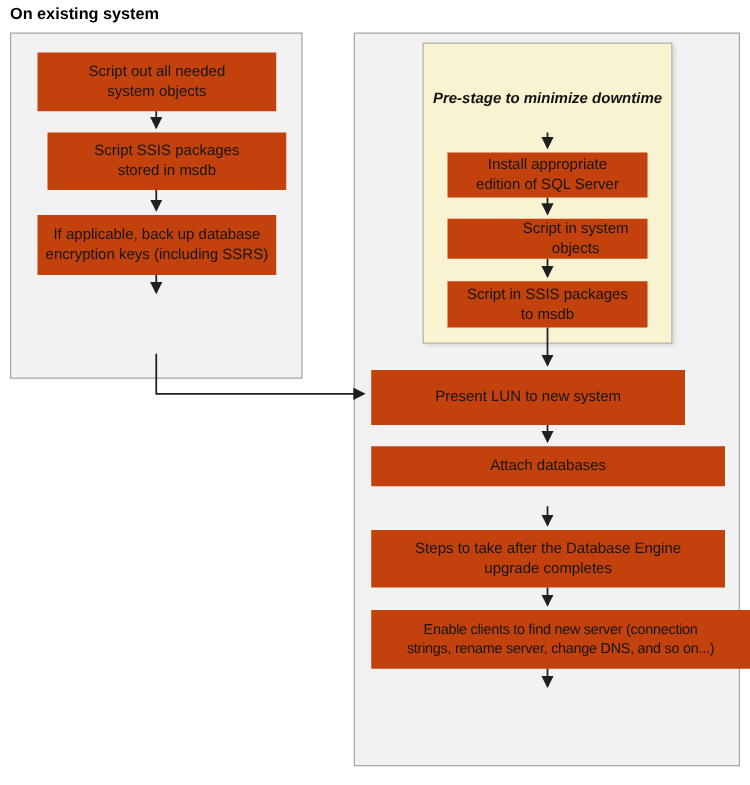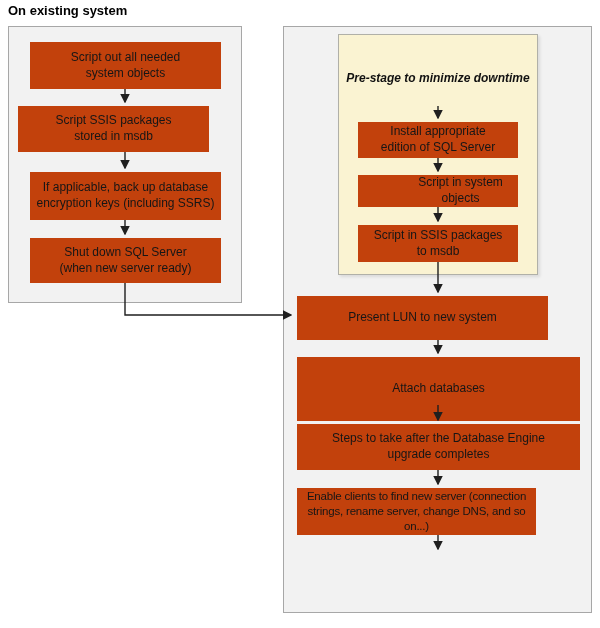--- a/index.html
+++ b/index.html
@@ -58,33 +58,33 @@
     text-align: center;
     white-space: pre-line;
     font-size: 12px;
     line-height: 1.3;
     color: #161616;
     box-sizing: border-box;
     padding: 2px 3px;
   }
   
   #lb1 { left: 30px; top: 42px;  width: 191px; height: 47px; }
-  #lb2 { left: 18px; top: 106px; width: 191px; height: 46px; }
+  #lb2 { left: 38px; top: 106px; width: 191px; height: 46px; }
   #lb3 { left: 30px; top: 172px; width: 191px; height: 48px; }
   #lb4 { left: 30px; top: 238px; width: 191px; height: 45px; }
   
   #pb1 { left: 358px; top: 72px;  width: 160px; height: 34px; }
   #pb2 { left: 358px; top: 122px; width: 160px; height: 36px; }
   #pb3 { left: 358px; top: 175px; width: 160px; height: 32px; padding-left: 48px; }
   #pb4 { left: 358px; top: 225px; width: 160px; height: 37px; }
   
   #rb1 { left: 297px; top: 296px; width: 251px; height: 44px; }
-  #rb2 { left: 297px; top: 357px; width: 283px; height: 64px; }
+  #rb2 { left: 297px; top: 357px; width: 283px; height: 32px; }
   #rb3 { left: 297px; top: 424px; width: 283px; height: 46px; }
-  #rb4 { left: 297px; top: 488px; width: 239px; height: 47px; font-size: 11.5px; letter-spacing: -0.2px; }
+  #rb4 { left: 297px; top: 488px; width: 303px; height: 47px; font-size: 11.5px; letter-spacing: -0.2px; }
   #rb5 { left: 297px; top: 553px; width: 283px; height: 47px; }
   .arrows {
     position: absolute;
     left: 0; top: 0;
     width: 600px; height: 628px;
     pointer-events: none;
   }
 </style>
 </head>
 <body>
@@ -99,22 +99,20 @@
 
   <div class="prestage"></div>
   <div class="prestage-title">Pre-stage to minimize downtime</div>
 
   <div id="lb1" class="box">Script out all needed
 system objects</div>
   <div id="lb2" class="box">Script SSIS packages
 stored in msdb</div>
   <div id="lb3" class="box">If applicable, back up database
 encryption keys (including SSRS)</div>
-  <div id="lb4" class="box">Shut down SQL Server
-(when new server ready)</div>
 
   <div id="pb2" class="box">Install appropriate
 edition of SQL Server</div>
   <div id="pb3" class="box">Script in system objects</div>
   <div id="pb4" class="box">Script in SSIS packages
 to msdb</div>
 
   <div id="rb1" class="box">Present LUN to new system</div>
   <div id="rb2" class="box">Attach databases</div>
   <div id="rb3" class="box">Steps to take after the Database Engine

